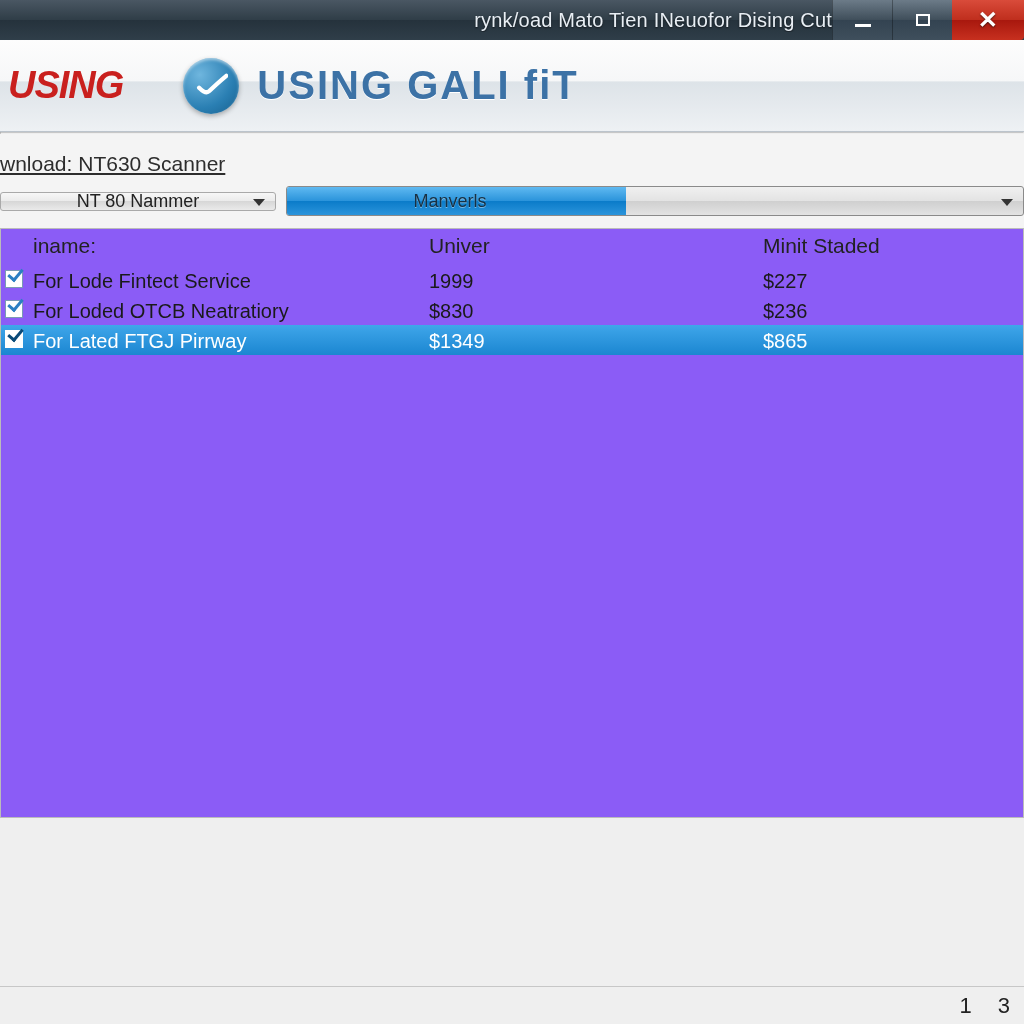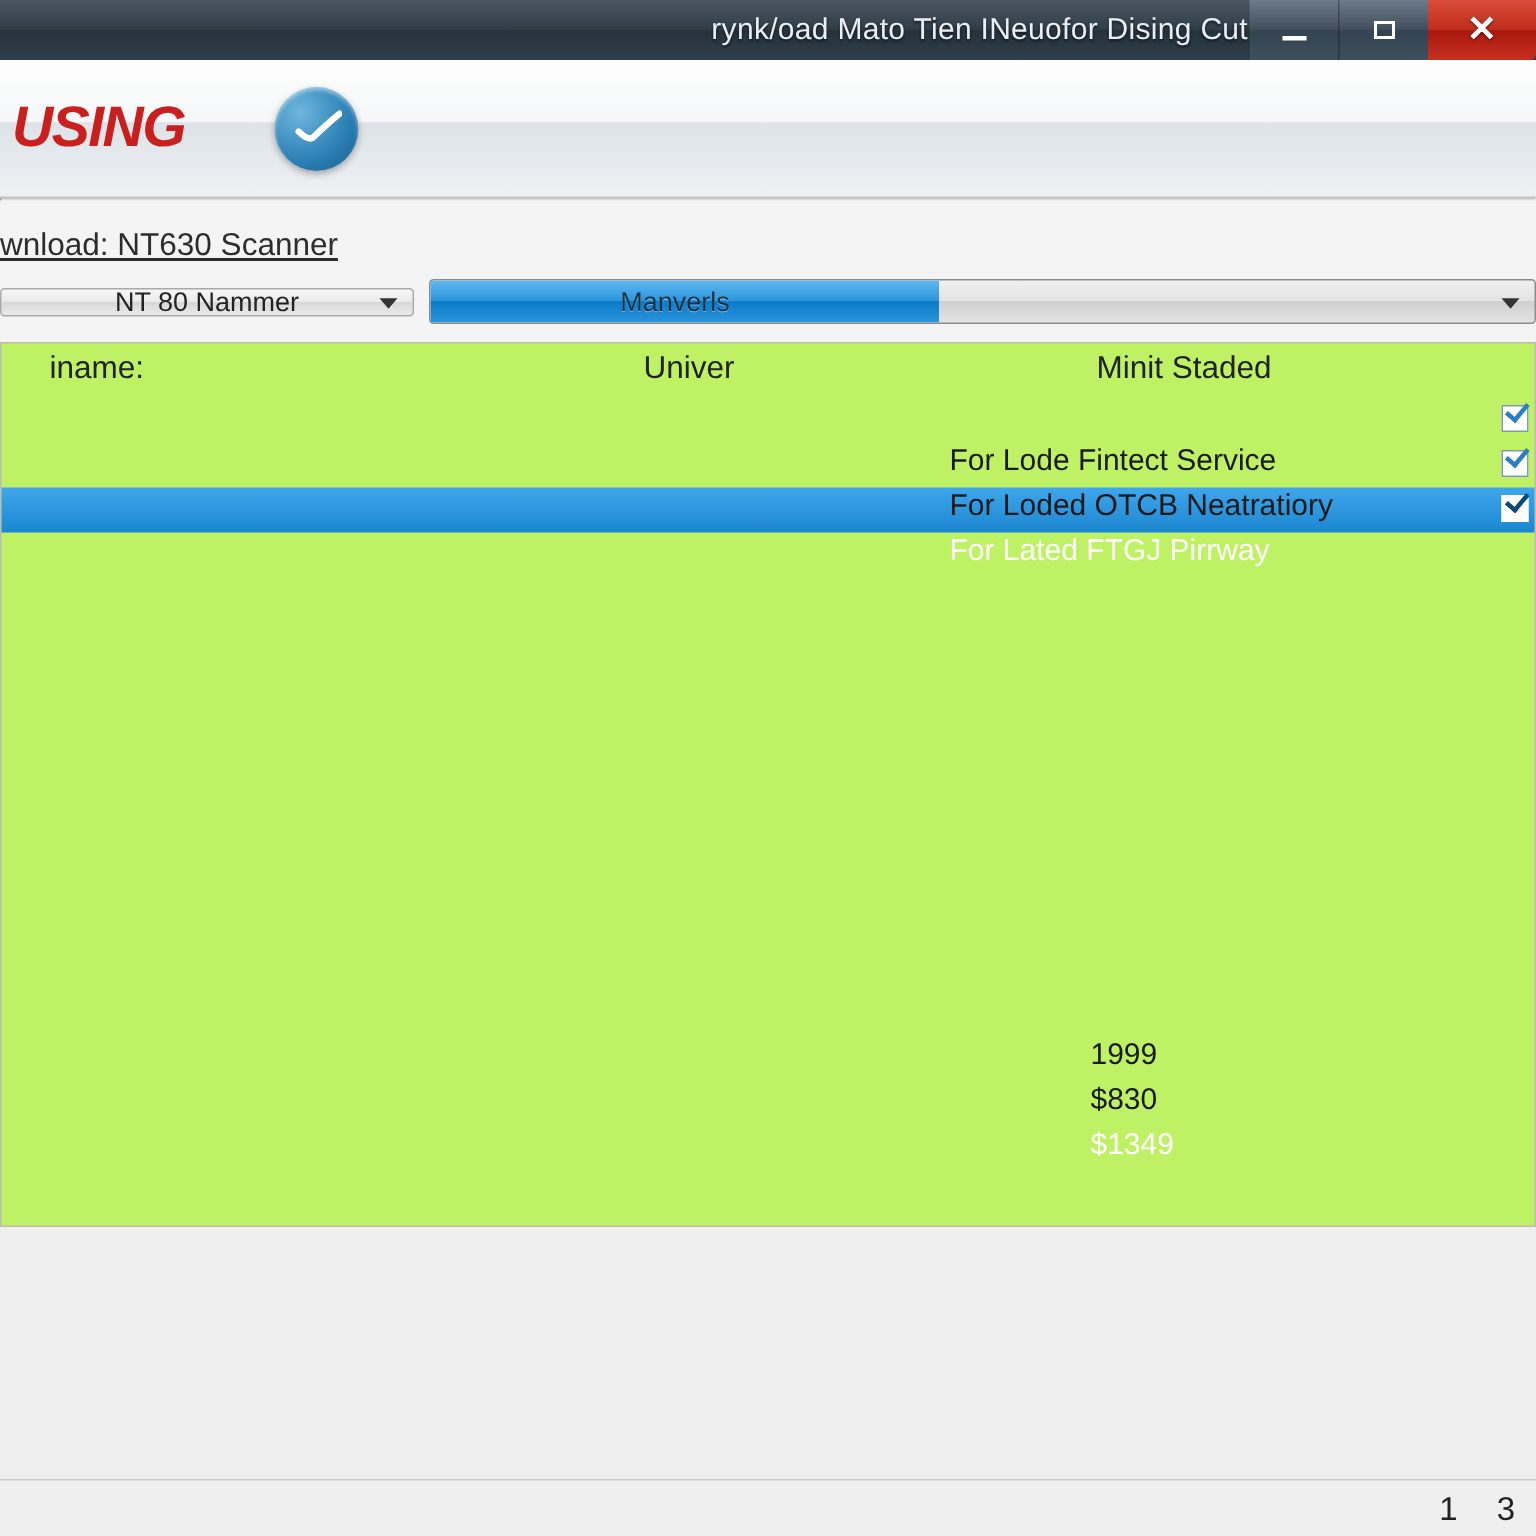--- a/index.html
+++ b/index.html
@@ -116,37 +116,37 @@
     position:absolute; left:0; right:0; top:0; bottom:0; display:flex; align-items:center; justify-content:center;
     font-size:18px; color:#173043; text-shadow:0 1px 0 rgba(255,255,255,0.4);
     padding-right:410px;
   }
   .progress-combo .caret {
     position:absolute; right:10px; top:50%; transform:translateY(-30%);
     width:0; height:0; border-left:6px solid transparent; border-right:6px solid transparent; border-top:7px solid #333;
   }
 
   .table-wrap {
-    border:1px solid #bbb; background:#bef264; height:590px; position:relative;
+    border:1px solid #bbb; background:#8b5cf6; height:590px; position:relative;
   }
   .table-header {
     display:flex; height:36px; font-size:21px; color:#222;
     border-bottom:1px solid transparent;
   }
   .th, .td {
     padding:5px 6px 4px 6px; overflow:hidden; white-space:nowrap;
   }
   .col-check { width:26px; flex:0 0 26px; padding:5px 2px 0 2px; }
   .col-name  { width:396px; flex:0 0 396px; }
   .col-univ  { width:302px; flex:0 0 302px; }
-  .col-minit { flex:1; }
+  .col-minit { flex:1;margin-left:32px; }
   .th { font-weight:400; }
 
   .table-rows { font-size:20px; }
-  .tr { display:flex; height:30px; align-items:flex-end; color:#1a1a1a;flex-direction:column; }
+  .tr { display:flex; height:30px; align-items:flex-start; color:#1a1a1a; }
   .tr.selected {
     background:linear-gradient(to bottom,#3fa6ea 0%, #1b86d1 100%);
     color:#fff;
   }
   .check {
     width:18px; height:18px; border:1px solid #7a9ab5; background:#fff; display:block; position:relative; margin:0 auto;
   }
   .check.checked::after {
     content:""; position:absolute; left:2px; top:-2px;
     width:12px; height:6px; border-left:3px solid #2b7fc3; border-bottom:3px solid #2b7fc3;
@@ -185,20 +185,21 @@
     </div>
 
     <div class="header-band">
       <span class="brand">USING</span>
       <div class="app-title-wrap">
         <span class="app-title-icon">
           <svg viewBox="0 0 40 40">
               <path d="M6 22 Q14 30 18 26 Q26 18 38 8" stroke="#fff" stroke-width="5" fill="none" stroke-linecap="round"></path>
             </svg>
         </span>
+        <span class="app-title-text">USING GALI fiT</span>
       </div>
     </div>
 
     <div class="content">
       <hr class="divider">
       <div class="section-label">wnload: NT630 Scanner</div>
 
       <div class="controls-row">
         <div class="dropdown">
           <span>NT 80 Nammer</span>

